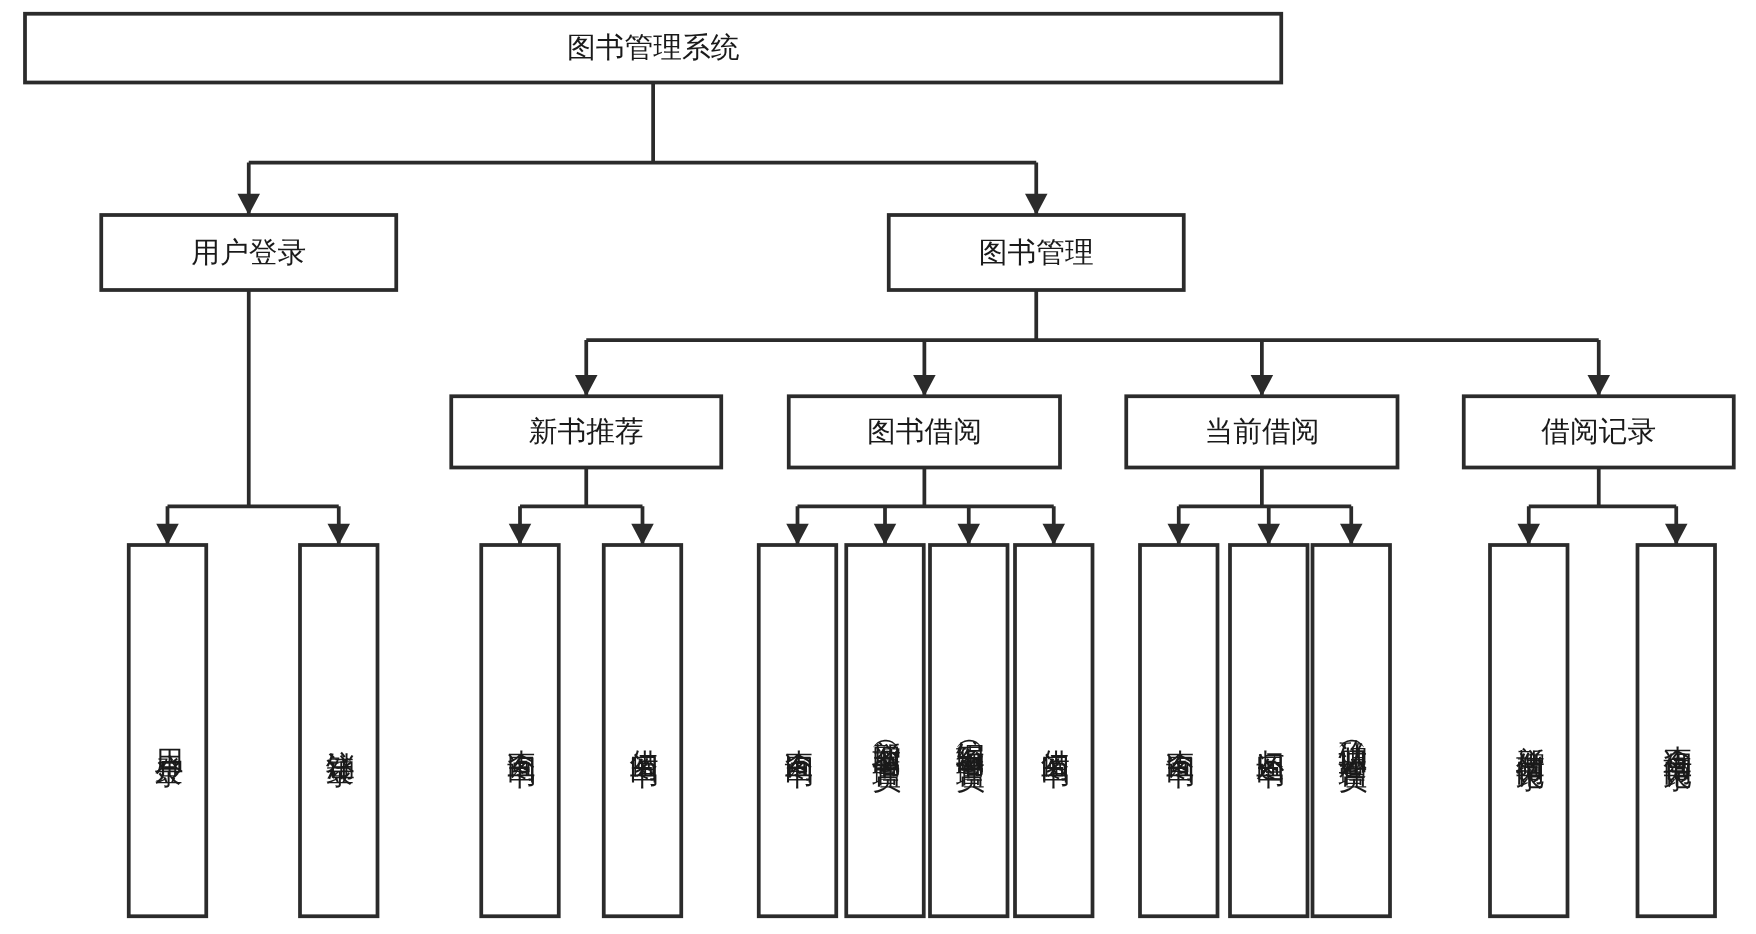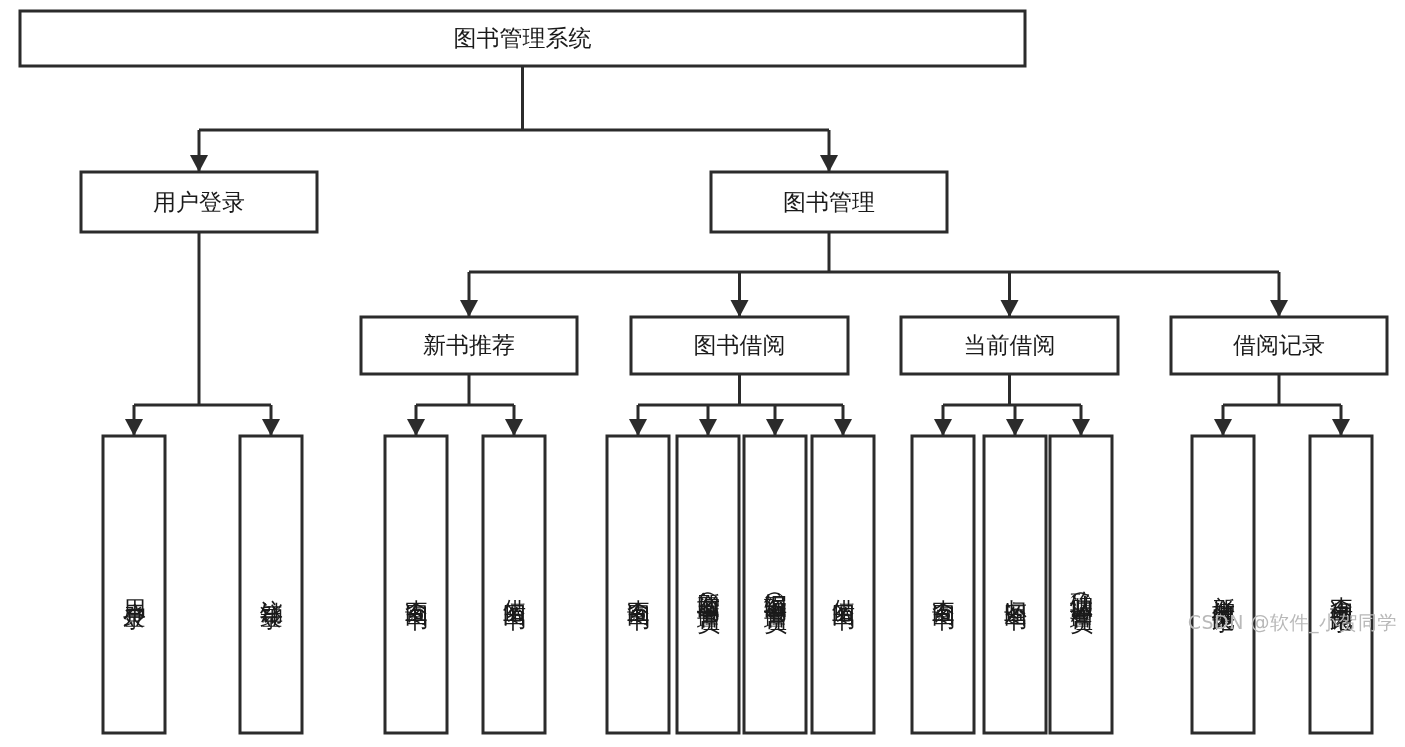--- a/index.html
+++ b/index.html
@@ -243,14 +243,13 @@
         <span class="leaf-label">确认归还（管理员）</span>
       </div>
       <div class="leaf-label-wrap" style="left: 1192px; top: 446px; width: 62px; height: 281px; align-items: center;">
         <span class="leaf-label">新增借阅记录</span>
       </div>
       <div class="leaf-label-wrap" style="left: 1310px; top: 446px; width: 62px; height: 281px; align-items: center;">
         <span class="leaf-label">查询借阅记录</span>
       </div>
     </div>
 
-  <div class="watermark">CSDN @软件_小贺同学</div>
 </div>
 
 </body></html>

